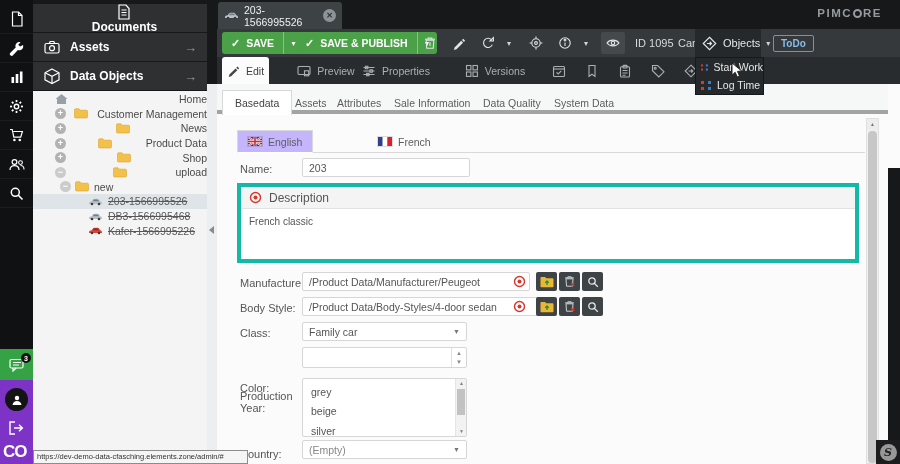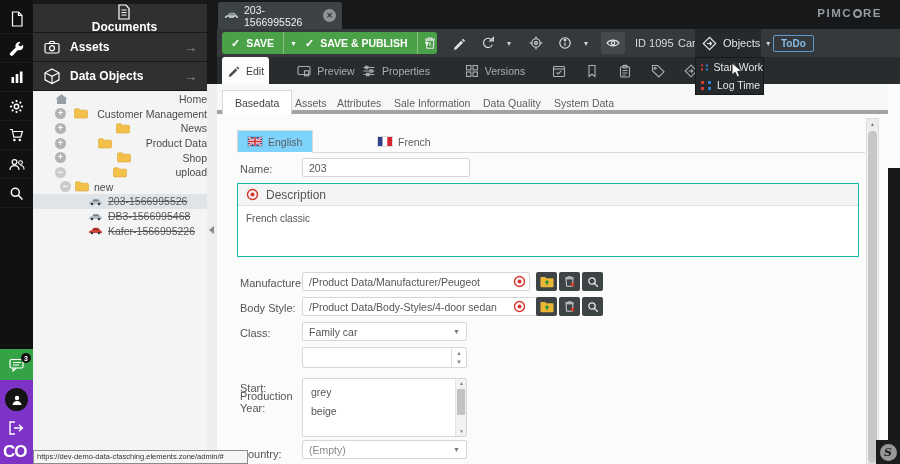--- a/index.html
+++ b/index.html
@@ -75,27 +75,27 @@
   .amenu .mlabel { color:#e4e6e8; font-size:10.5px; margin-left:5px; white-space:nowrap; }
   .cursor { position:absolute; left:514px; top:62px; z-index:100; pointer-events:none; }
 
   
   .content { position:absolute; left:0; top:84px; width:683px; height:380px; background:#fbfbfb; }
   .subbar { position:absolute; left:0; top:0; width:671px; height:30px; background:#f6f7f7; border-bottom:4px solid #a3a3a3; }
   .stab { position:absolute; top:6px; height:25px; display:flex; align-items:center; padding:0 12px; font-size:10.5px; color:#5d5d5d; cursor:pointer; white-space:nowrap; }
   .stab.active { background:#fff; border:1px solid #d8d8d8; border-bottom:none; color:#444; z-index:2; }
 
   .ltab { position:absolute; top:46px; height:23px; display:flex; align-items:center; padding:0 10px; font-size:10.5px; color:#5d5d5d; cursor:pointer; }
-  .ltab.active { background:#7dd3fc; border:1px solid #d9d9d9; border-bottom:1px solid #fff; z-index:2; }
+  .ltab.active { background:#c4b5fd; border:1px solid #d9d9d9; border-bottom:1px solid #fff; z-index:2; }
   .ltab .flag { margin-right:6px; display:flex; outline:1px solid rgba(0,0,0,.12); }
   .lang-rule { position:absolute; left:20px; top:68px; width:628px; height:1px; background:#d9d9d9; }
 
   .flabel { position:absolute; font-size:11px; color:#555; width:62px; line-height:12px; }
   .tinput { position:absolute; height:19px; border:1px solid #d6d6d6; border-radius:2px; background:#fff; font-family:"Liberation Sans",sans-serif; font-size:10.5px; color:#555; padding:0 6px; }
-  .fieldset { position:absolute; left:20px; top:99px; width:622px; border:1px solid #14b8a6; background:#fff; }
+  .fieldset { position:absolute; left:20px; top:99px; width:622px; border:4px solid #14b8a6; background:#fff; }
   .fs-head { height:22px; background:#f4f4f4; border-bottom:1px solid #e2e2e2; display:flex; align-items:center; }
   .fs-title { font-size:12px; color:#555; margin-left:7px; }
   .fs-body { height:50px; font-size:10px; color:#555; padding:7px 8px; }
   .target-in { position:absolute; width:13px; height:13px; }
   .refbtn { position:absolute; width:21px; height:19px; background:#3e4346; border-radius:2px; display:flex; align-items:center; justify-content:center; cursor:pointer; }
   .selectbox { position:absolute; height:19px; border:1px solid #d6d6d6; border-radius:2px; background:#fff; display:flex; align-items:center; cursor:pointer; }
   .selectbox .sval { font-size:10.5px; color:#555; margin-left:6px; flex:1; }
   .selectbox .sarr { color:#777; font-size:7px; margin-right:6px; }
   .spinner { position:absolute; height:21px; border:1px solid #d6d6d6; border-radius:2px; background:#fff; }
   .spin-col { position:absolute; right:0; top:0; width:15px; height:100%; border-left:1px solid #e0e0e0; display:flex; flex-direction:column; align-items:center; justify-content:space-around; color:#888; font-size:6px; cursor:pointer; }
@@ -655,25 +655,26 @@
       </div>
 
       <div class="flabel" style="left:23px; top:265px;margin-top:41px;">Production Year:</div>
       <div class="spinner" style="left:85px; top:263px; width:165px;">
         <div class="spin-col">
             <span>▲</span>
             <span>▼</span>
           </div>
       </div>
 
-      <div class="flabel" style="left:23px; top:298px;">Start:</div>
+      <div class="flabel" style="left:23px; top:298px;">Color:</div>
       <div class="listbox" style="left:85px; top:294px; width:165px; height:59px;">
         <div style="height:3px"></div>
         <div class="lopt">grey</div>
         <div class="lopt">beige</div>
+        <div class="lopt">silver</div>
         <div class="lb-scroll">
           <span class="sc-arr" style="top:0;">▲</span>
           <span class="lb-thumb"></span>
           <span class="sc-arr" style="bottom:0;">▼</span>
         </div>
       </div>
 
       <div class="flabel" style="left:23px; top:364px;">Country:</div>
       <div class="selectbox" style="left:85px; top:356px; width:165px;">
         <span class="sval" style="color:#888;">(Empty)</span>

